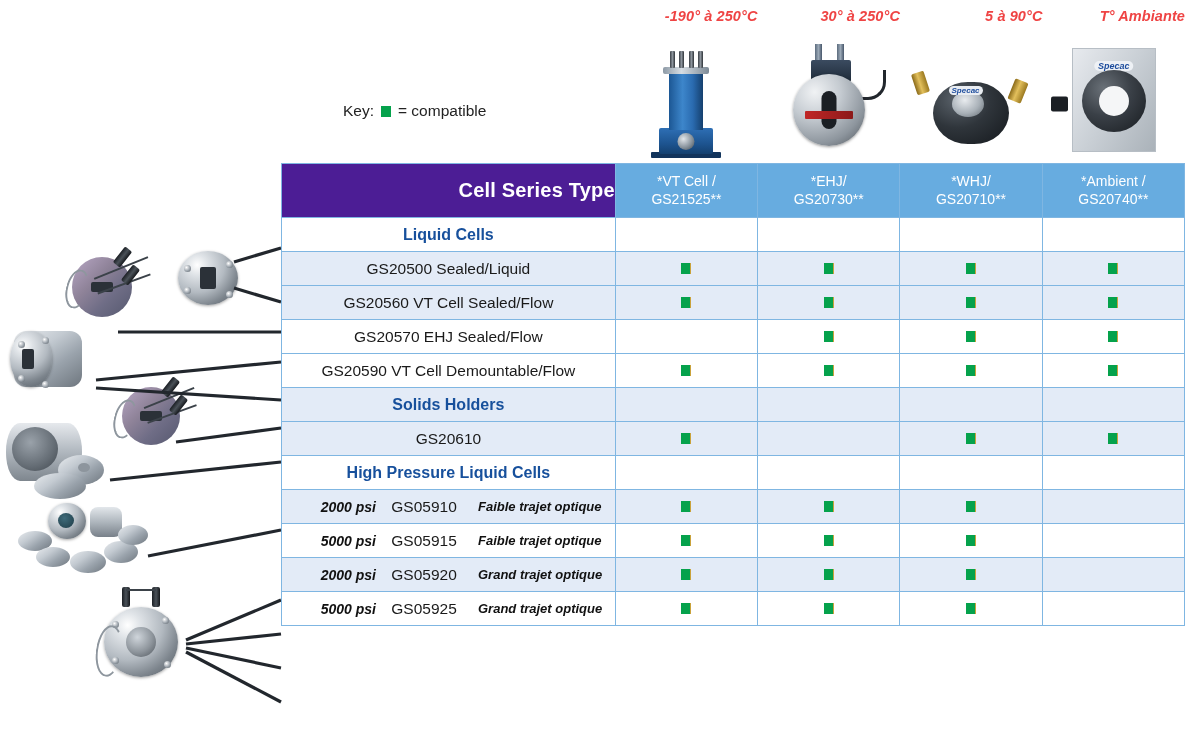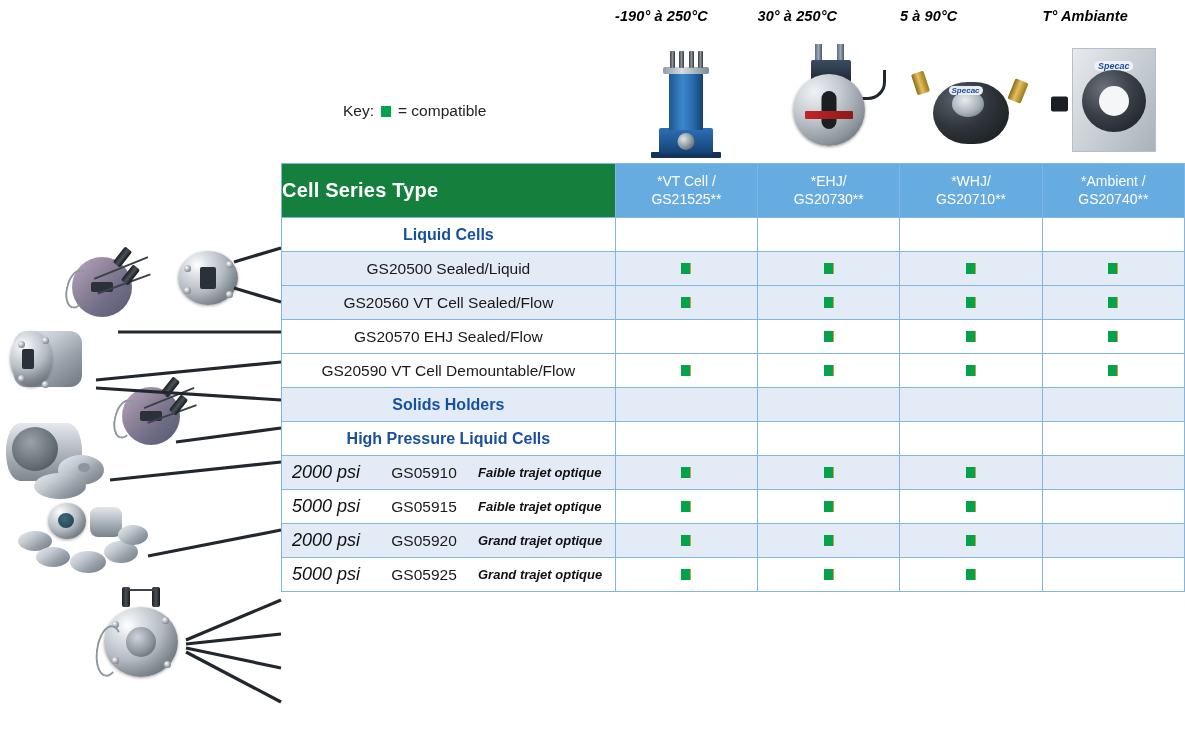--- a/index.html
+++ b/index.html
@@ -7,21 +7,21 @@
   body {
     width:1185px; height:733px;
     background:#ffffff;
     font-family:"Liberation Sans", sans-serif;
     position:relative;
     overflow:hidden;
   }
 
   
   .temp-row { position:absolute; top:8px; left:615px; width:570px; height:24px; display:flex; }
-  .temp-cell { flex:1; text-align:left; font-size:14.5px; font-weight:bold; font-style:italic; color:#000000; letter-spacing:0.1px; }
+  .temp-cell { flex:1; text-align:right; font-size:14.5px; font-weight:bold; font-style:italic; color:#ef4444; letter-spacing:0.1px; }
 
   
   .photo-row { position:absolute; top:32px; left:615px; width:570px; height:128px; display:flex; }
   .photo-cell { flex:1; position:relative; }
 
   
   .vt-base { position:absolute; left:50%; transform:translateX(-50%); bottom:6px; width:54px; height:26px; background:linear-gradient(180deg,#2e6fb5 0%,#1d5490 60%,#14406f 100%); border-radius:2px; }
   .vt-foot { position:absolute; left:50%; transform:translateX(-50%); bottom:2px; width:70px; height:6px; background:#12345c; border-radius:1px; }
   .vt-body { position:absolute; left:50%; transform:translateX(-50%); bottom:30px; width:34px; height:58px; background:linear-gradient(90deg,#1c5794 0%,#3d86cb 40%,#2a6bb0 70%,#15406e 100%); }
   .vt-top { position:absolute; left:50%; transform:translateX(-50%); bottom:86px; width:46px; height:7px; background:linear-gradient(90deg,#8d9aa6,#d6dde3 40%,#7d8a96); border-radius:2px; }
@@ -79,22 +79,22 @@
   
   .connectors { position:absolute; left:0; top:0; width:1185px; height:733px; pointer-events:none; }
 
   
   .tbl { position:absolute; left:281px; top:163px; width:904px; border-collapse:collapse; }
   .tbl td, .tbl th { border:1.5px solid #7FB6E2; padding:0; }
   .col-name { width:334px; }
   .col-c { width:142.5px; }
 
   .hdr-main {
-    background:#15803d; color:#ffffff;
-    font-size:20px; font-weight:bold; text-align:left;
+    background:#4c1d95; color:#ffffff;
+    font-size:20px; font-weight:bold; text-align:right;
     height:54px; letter-spacing:.2px;
   }
   .hdr-col {
     background:#67ACE0; color:#ffffff;
     font-size:14px; text-align:center; line-height:1.25;
     height:54px; font-weight:normal;
   }
   .hdr-col div { white-space:nowrap; }
 
   .sect td {
@@ -103,21 +103,21 @@
   .row td { height:34px; }
   .r-name { text-align:center; font-size:15.5px; color:#1a1a1a; }
   .r-mark { text-align:center; }
   .mark { display:inline-block; width:10px; height:11px; background:#05A24C; box-shadow:-1px 0 0 #C9A23B inset; }
 
   .alt { background:#E3EBF7; }
   .wht { background:#FFFFFF; }
 
   
   .hp-name { display:flex; align-items:center; font-size:14px; padding:0 10px; height:100%; }
-  .hp-psi { width:84px; text-align:left; font-weight:normal; font-style:italic; font-size:18px; color:#111; }
+  .hp-psi { width:84px; text-align:right; font-weight:bold; font-style:italic; font-size:14px; color:#111; }
   .hp-code { width:96px; text-align:center; font-size:15.5px; color:#1a1a1a; }
   .hp-desc { flex:1; text-align:left; font-weight:bold; font-style:italic; font-size:13px; color:#111; padding-left:6px; }
 </style>
 </head>
 <body>
 
 <div class="temp-row">
   <div class="temp-cell">-190° à 250°C</div>
   <div class="temp-cell">30°  à 250°C</div>
   <div class="temp-cell">5 à 90°C</div>
@@ -330,20 +330,27 @@
         <td class="r-mark"><span class="mark"></span></td>
         <td class="r-mark"><span class="mark"></span></td>
       </tr>
       <tr class="sect alt">
         <td class="r-name">Solids Holders</td>
         <td class="r-mark"></td>
         <td class="r-mark"></td>
         <td class="r-mark"></td>
         <td class="r-mark"></td>
       </tr>
+      <tr class="row alt">
+        <td class="r-name">GS20610</td>
+        <td class="r-mark"><span class="mark"></span></td>
+        <td class="r-mark"></td>
+        <td class="r-mark"><span class="mark"></span></td>
+        <td class="r-mark"><span class="mark"></span></td>
+      </tr>
       <tr class="sect wht">
         <td class="r-name">High Pressure Liquid Cells</td>
         <td class="r-mark"></td>
         <td class="r-mark"></td>
         <td class="r-mark"></td>
         <td class="r-mark"></td>
       </tr>
       <tr class="row alt">
         <td>
           <div class="hp-name">

